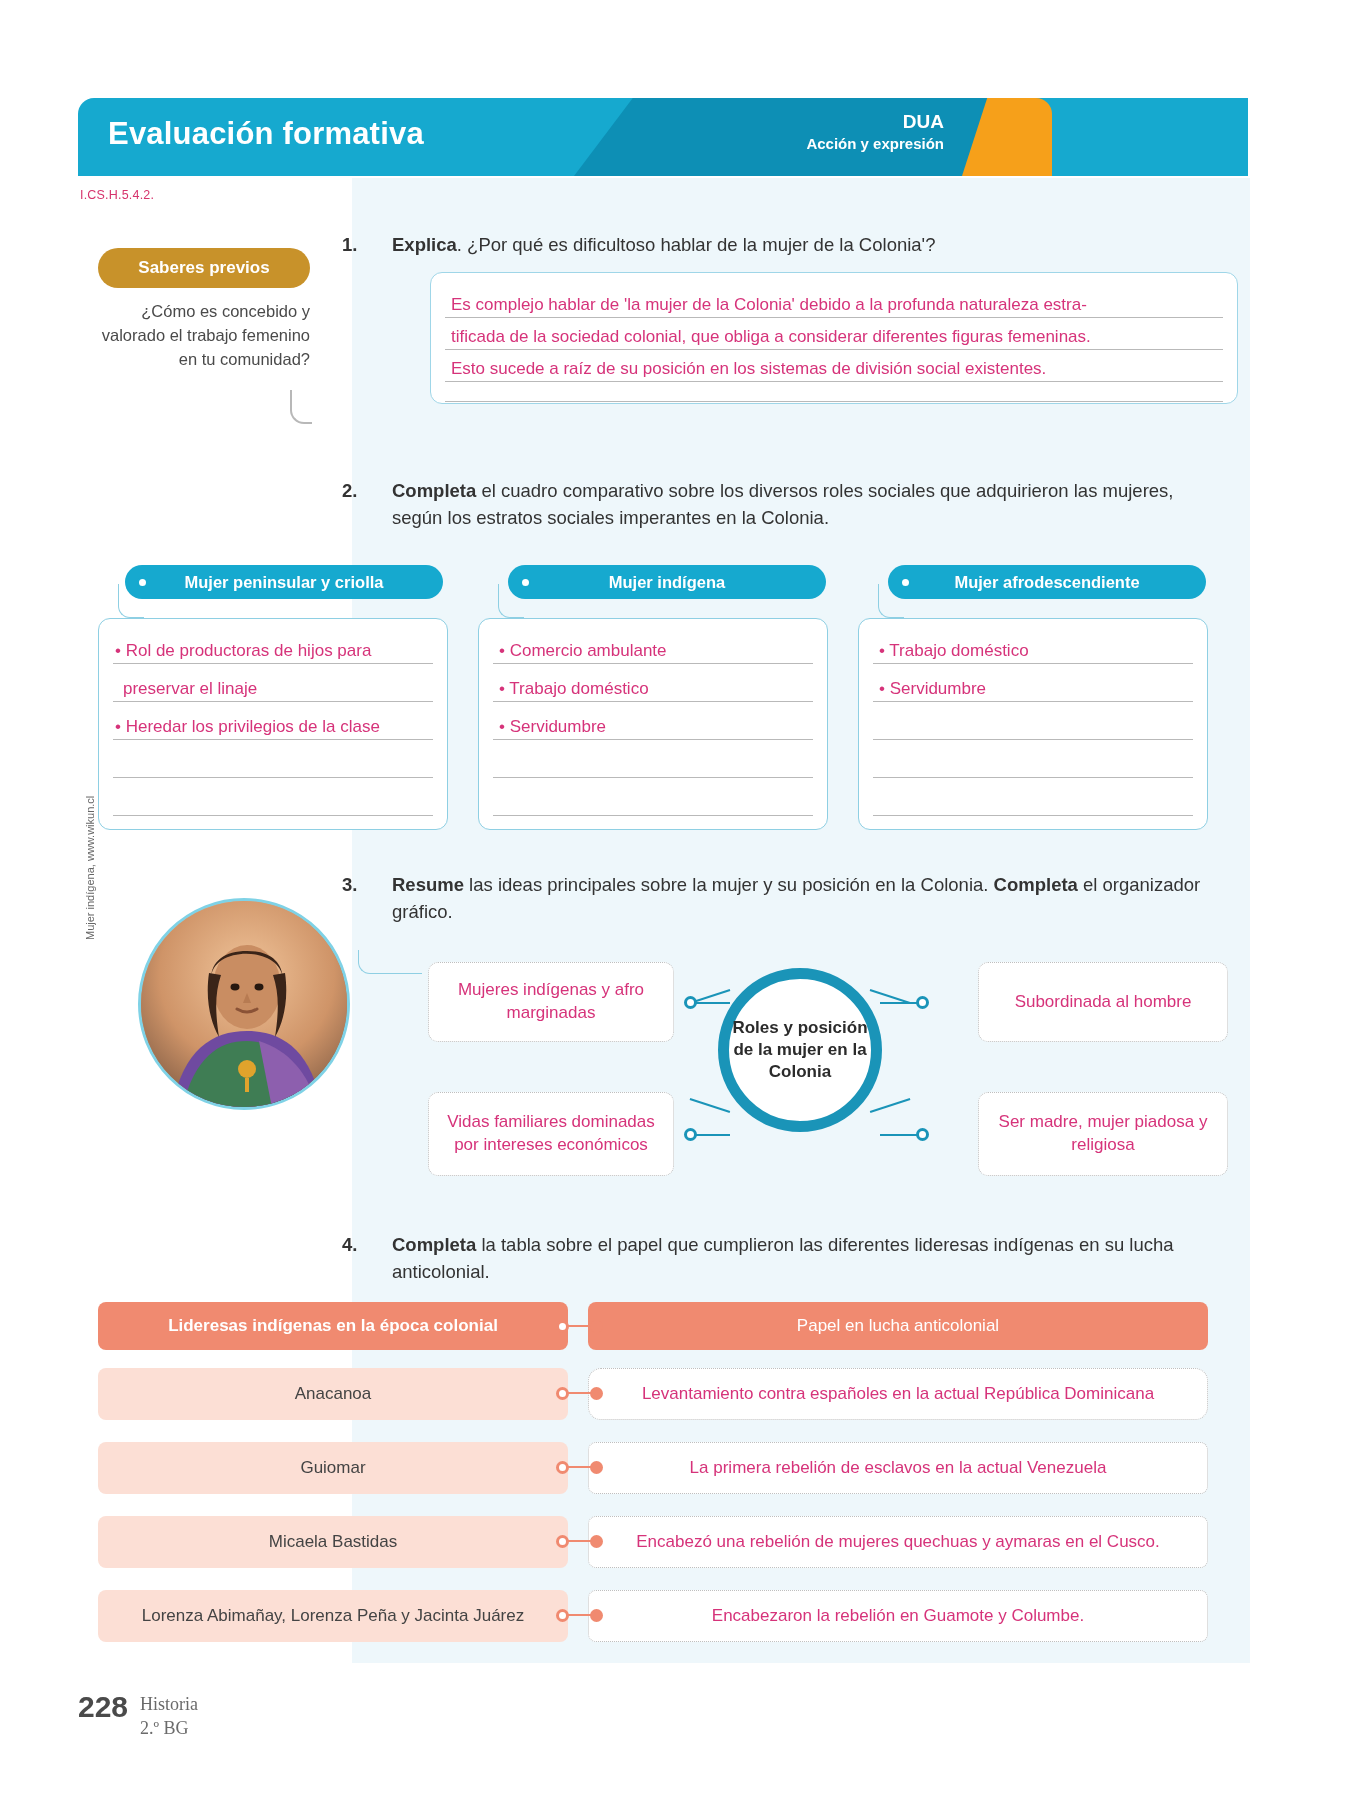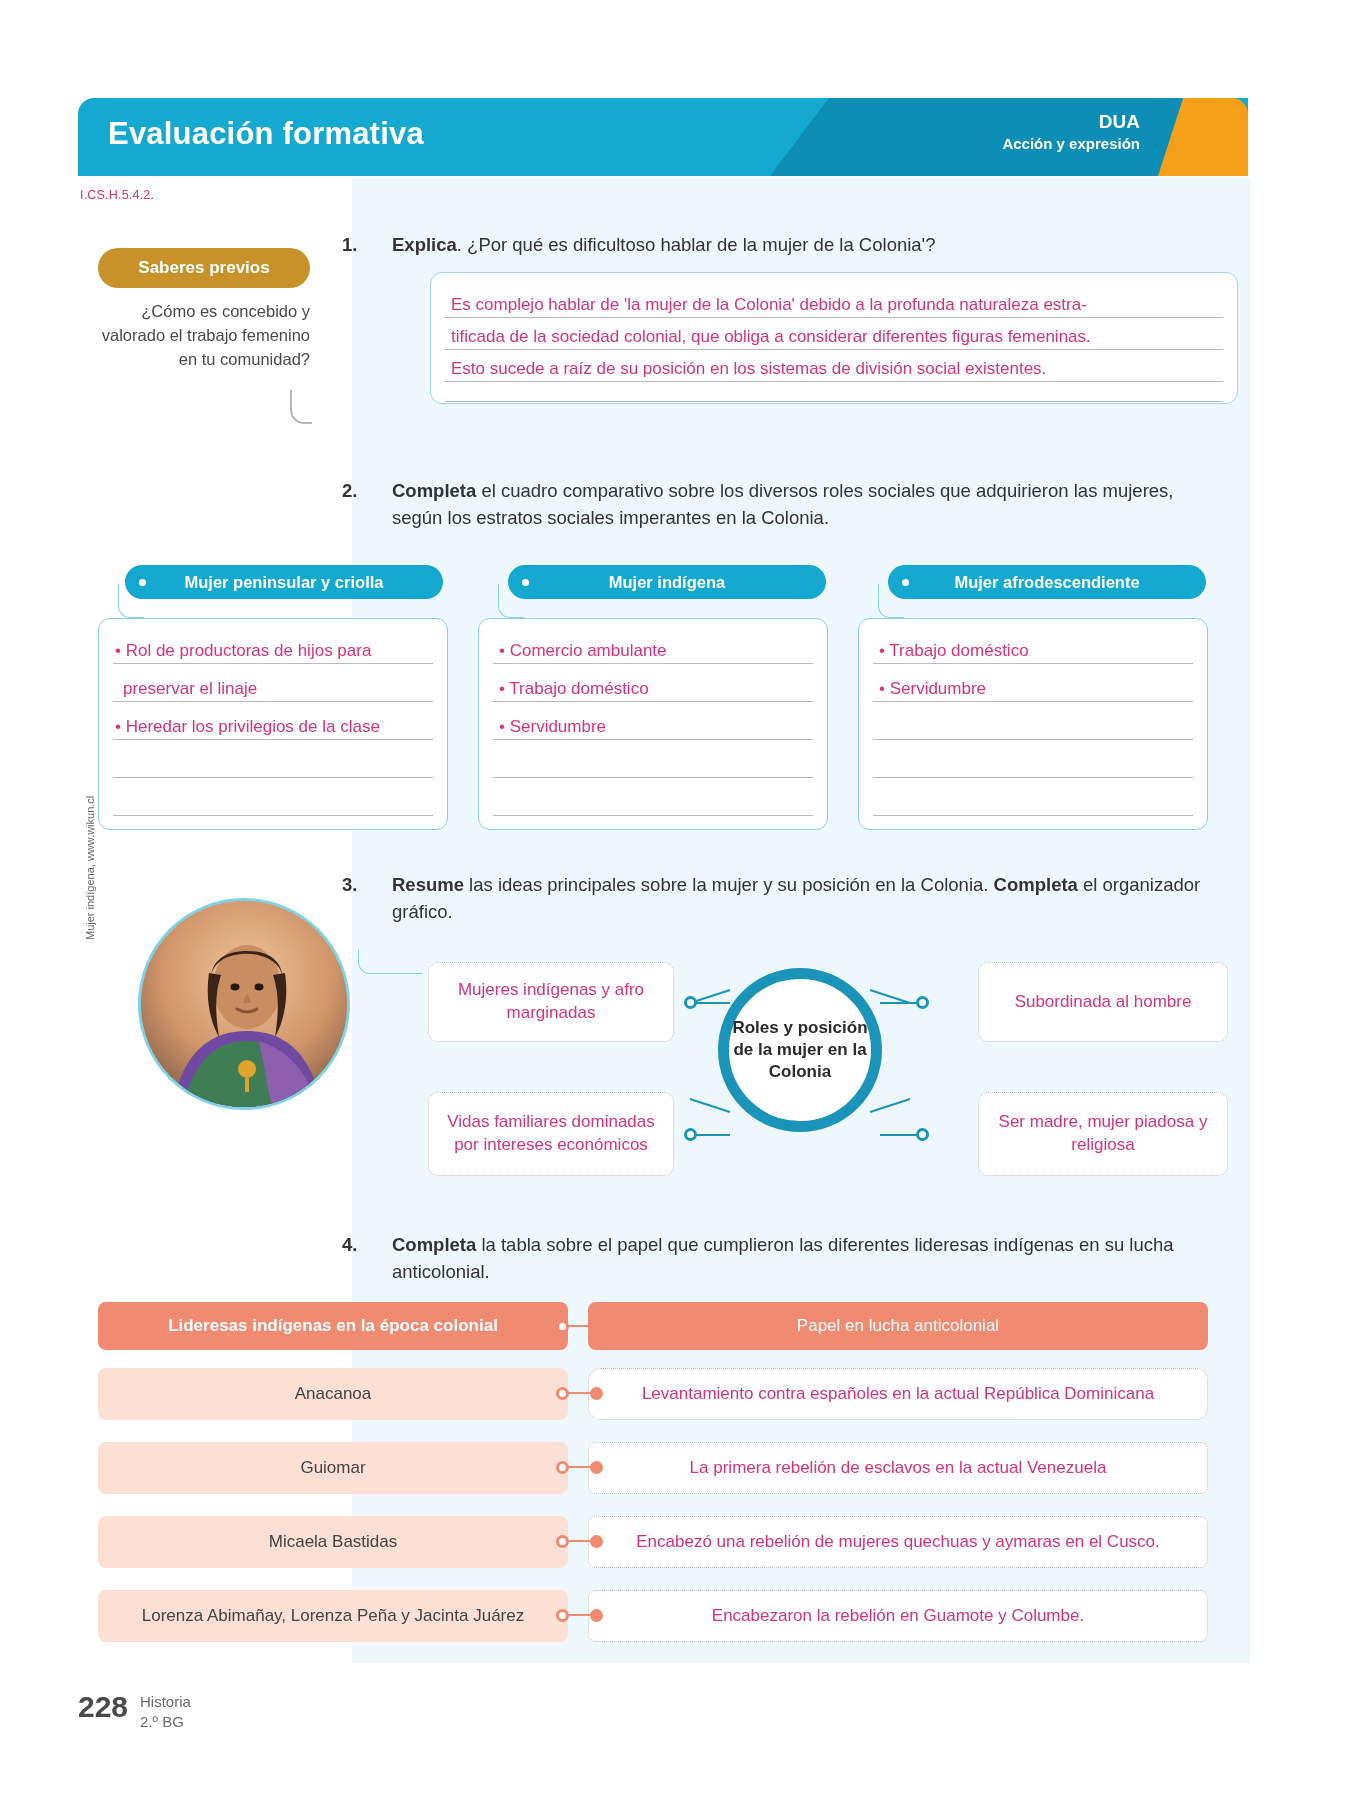--- a/index.html
+++ b/index.html
@@ -20,21 +20,21 @@
     position: absolute;
     left: 352px; top: 178px;
     width: 898px; height: 1485px;
     background: #eef7fb;
   }
 
   
   .header {
     position: absolute;
     left: 78px; top: 98px;
-    width: 1170px; height: 78px;
+    width: 974px; height: 78px;
   }
   .header-bar {
     position: absolute; left: 0; top: 0;
     width: 1170px; height: 78px;
     background: #16a9cf;
     border-radius: 16px 0 0 0;
   }
   .header-orange {
     position: absolute; right: 0; top: 0;
     width: 90px; height: 78px;
@@ -296,21 +296,21 @@
     position: absolute; height: 2px; background: #f08a70;
   }
 
   
   .footer-num {
     position: absolute; left: 78px; top: 1690px;
     font-size: 30px; font-weight: bold; color: #4a4a4a;
   }
   .footer-text {
     position: absolute; left: 140px; top: 1692px;
-    font-size: 15px; color: #6b6b6b; line-height: 1.35;
+    font-size: 18px; color: #6b6b6b; line-height: 1.35; font-family: Liberation Serif, serif;
   }
 </style>
 </head>
 <body>
 
 <div class="page">
 
   <div class="bg-column"></div>
 
   <div class="header">

